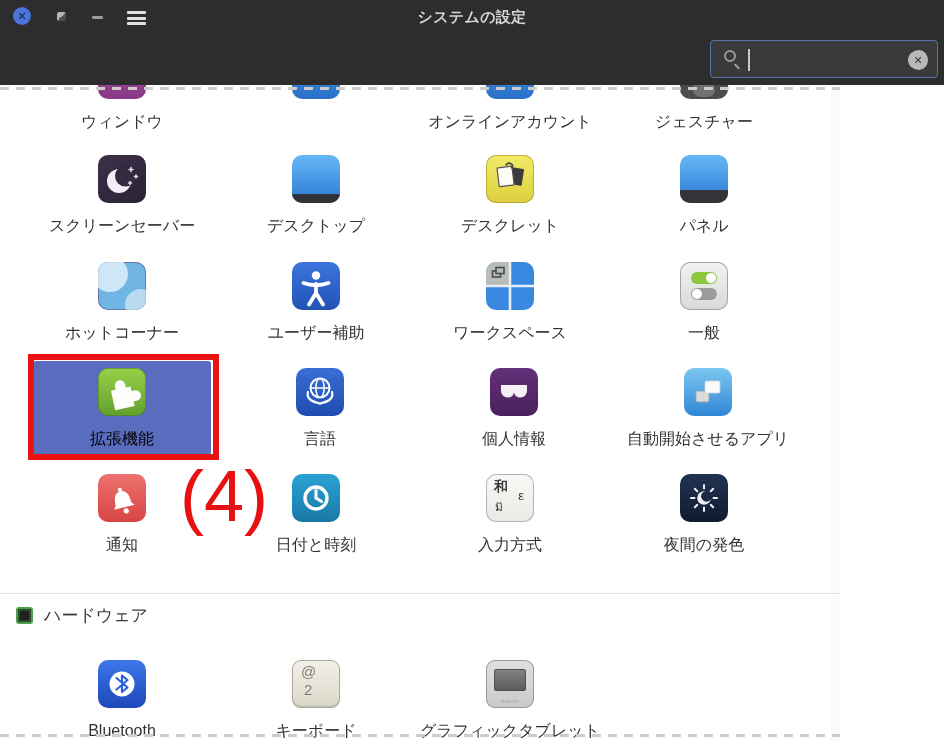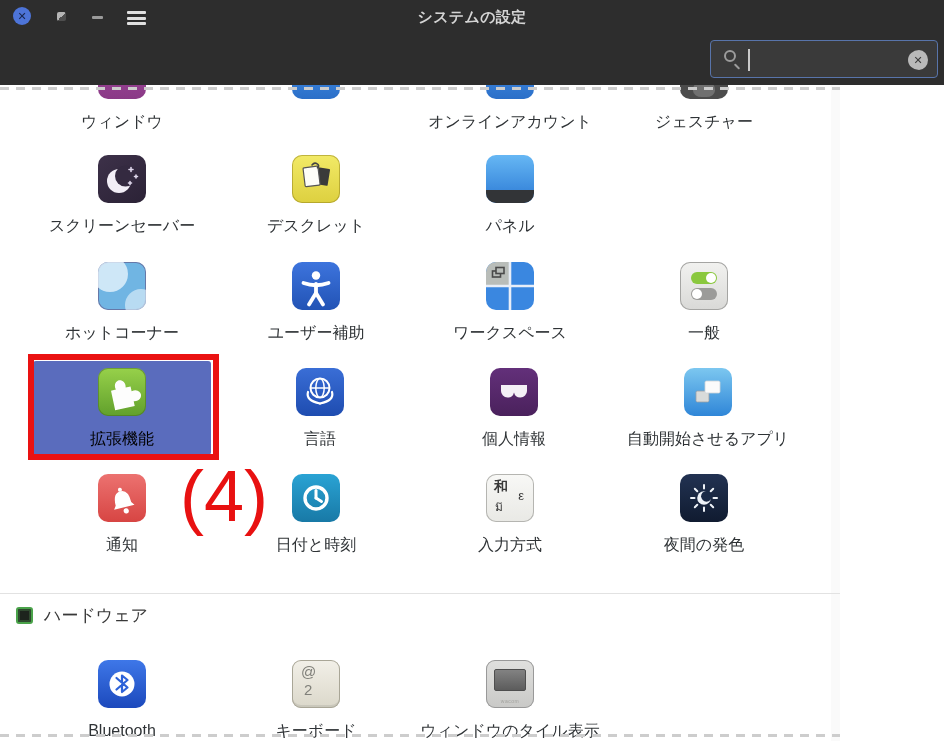--- a/index.html
+++ b/index.html
@@ -155,20 +155,24 @@
             <g stroke="#e0d8ec" stroke-width="1.6" stroke-linecap="round">
               <path d="M33 12.5v4 M31 14.5h4"></path>
                 <path d="M38 20v3 M36.5 21.5h3"></path>
                 <path d="M32 26.5v3 M30.5 28h3"></path>
             </g>
           </svg>
         </div>
         <div class="lbl">スクリーンセーバー</div>
       </div>
       <div class="tile">
+        <div class="ic desktop"></div>
+        <div class="lbl">デスクトップ</div>
+      </div>
+      <div class="tile">
         <div class="ic desklets">
           <svg width="48" height="48" viewBox="0 0 48 48">
             <rect x="24" y="13" width="13" height="17" rx="1" fill="#3a3a3a" transform="rotate(9 30 21)"></rect>
             <rect x="12" y="12" width="15" height="19" rx="1" fill="#fdfdf8" stroke="#555" stroke-width="1.2" transform="rotate(-7 19 21)"></rect>
             <path d="M20 10 q3 -3.5 6 -.5 q1.5 1.8 -.5 3.2" fill="none" stroke="#444" stroke-width="1.6" stroke-linecap="round"></path>
           </svg>
         </div>
         <div class="lbl">デスクレット</div>
       </div>
       <div class="tile">
@@ -334,20 +338,20 @@
           <span class="kb-at">@</span>
           <span class="kb-2">2</span>
         </div>
         <div class="lbl">キーボード</div>
       </div>
       <div class="tile">
         <div class="ic tablet">
           <div class="tab-screen"></div>
           <div class="tab-brand">wacom</div>
         </div>
-        <div class="lbl">ウィンドウのタイル表示</div>
+        <div class="lbl">グラフィックタブレット</div>
       </div>
     </div>
 
     <div class="hl-rect"></div>
     <div class="callout">(4)</div>
   </div>
 </div>
 
 </body></html>

